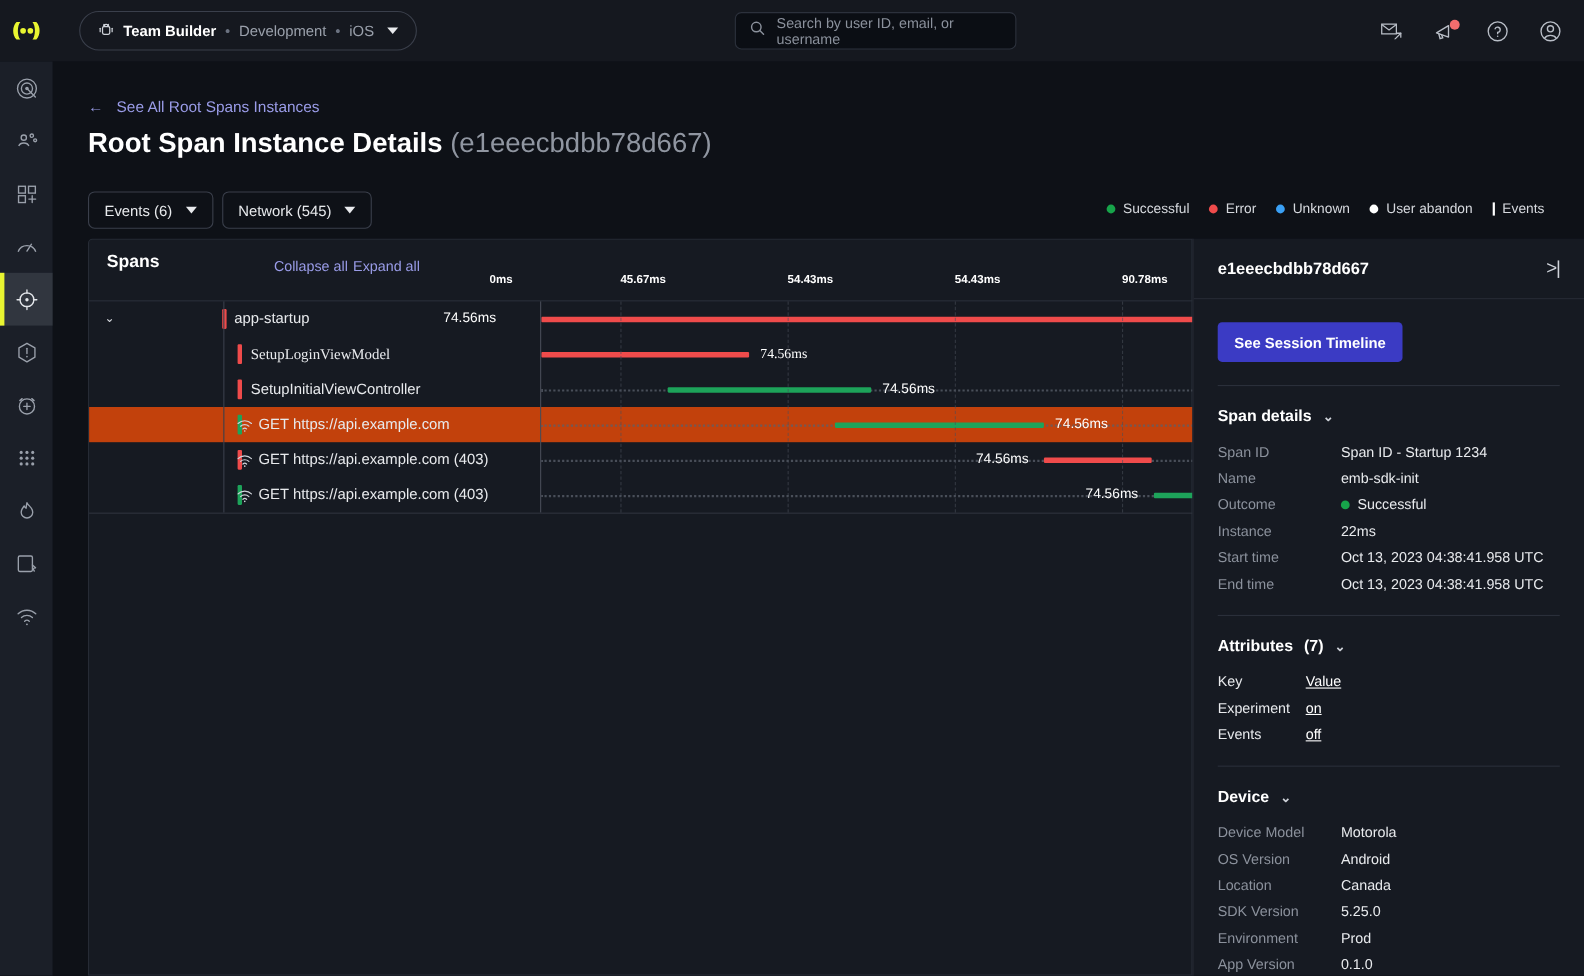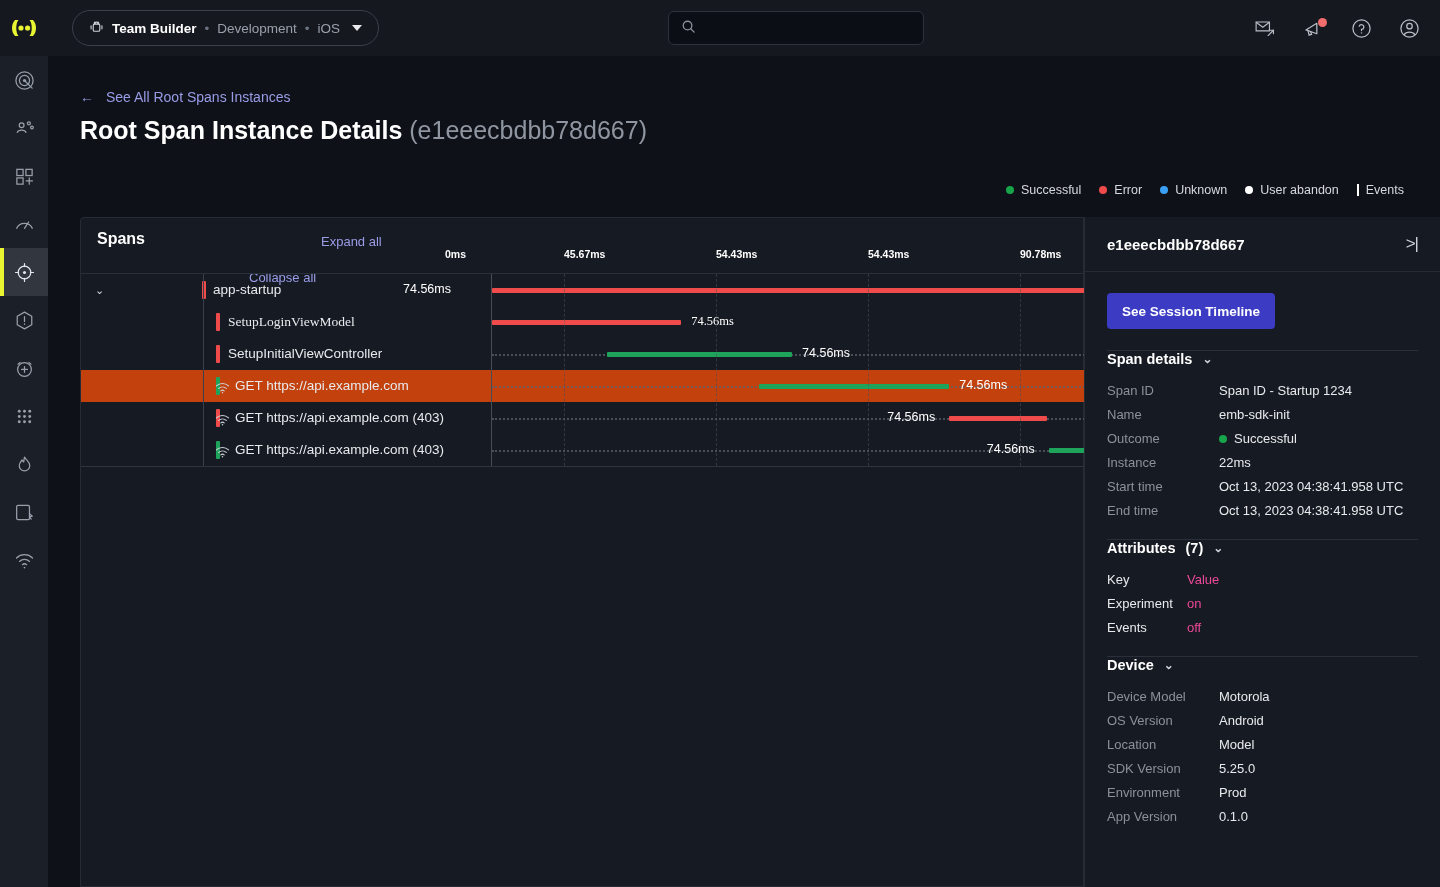--- a/index.html
+++ b/index.html
@@ -94,21 +94,21 @@
   .lgbar { width: 2px; height: 12px; background: #ffffff; }
 
   
   .spans-panel {
     position: absolute; left: 32px; top: 161px; width: 1004px; height: 670px;
     background: #161a22; border: 1px solid #262b35; border-top-left-radius: 4px;
   }
   .spans-head { position: relative; height: 56px; }
   .spans-title { position: absolute; left: 16px; top: 12px; font-size: 16px; font-weight: 700; color: #ffffff; }
   .lnk { position: absolute; top: 16px; font-size: 13px; color: #9a9ce8; cursor: pointer; }
-  .lnk.collapse { left: 168px; margin-top: 36px; }
+  .lnk.collapse { left: 168px; }
   .lnk.expand { left: 240px; }
 
   .ticks { position: absolute; left: 0; top: 30px; width: 1004px; height: 26px; }
   .tick { position: absolute; top: 0; font-size: 10.5px; font-weight: 700; color: #ffffff; }
 
   .spans-head-rule {
     position: absolute; left: 0; top: 55px; width: 1004px; height: 1px; background: #2a2f3a;
   }
 
   .rows { position: absolute; left: 0; top: 56px; width: 1004px; height: 192px; }
@@ -151,30 +151,31 @@
   .det-body { padding: 0 22px; }
   .primary-btn {
     margin-top: 21px; height: 36px; width: 168px;
     background: #3b3bc4; color: #ffffff; border: none; border-radius: 4px;
     font-size: 13.5px; font-weight: 700; font-family: inherit; cursor: pointer;
   }
   .hr { height: 1px; background: #2a2f3a; margin: 21px 0 0 0; }
   .sec-title {
     display: flex; align-items: center; gap: 10px;
     font-size: 14.5px; font-weight: 700; color: #ffffff;
+    margin-top: 20px;
   }
   .sec-count { font-weight: 700; color: #ffffff; }
   .chev-d { color: #cfd3da; font-size: 12px; }
   .kv { display: flex; margin-top: 9px; font-size: 13px; }
   .kv .k { width: 112px; color: #8b919c; flex: none; }
   .kv .v { color: #e8eaed; display: flex; align-items: center; gap: 7px; }
   .kv.hdr .k { color: #8b919c; }
   .kv.hdr .v { color: #8b919c; }
   .kv.attr .k { color: #e8eaed; width: 80px; }
-  .kv.attr .v { color: #ec4899; }
+  .kv.attr .v { color: #ffffff; text-decoration: underline; }
   .dot-green { width: 8px; height: 8px; border-radius: 50%; background: #17a44a; display: inline-block; }
   .sec-gap { margin-top: 16px; }
 </style>
 </head>
 <body>
 
 <div id="app">
 
   <div class="topbar">
     <div class="logo">
@@ -204,20 +205,21 @@
       <span class="caret" style="margin-left:4px"></span>
     </div>
 
     <div class="searchbox">
       <span>
         <svg width="15" height="15" viewBox="0 0 16 16" fill="none" stroke="#8b919c" stroke-width="1.4">
           <circle cx="7" cy="7" r="4.6"></circle>
             <line x1="10.4" y1="10.4" x2="14" y2="14" stroke-linecap="round"></line>
         </svg>
       </span>
+      <span class="ph">Search by user ID, email, or username</span>
     </div>
 
     <div class="topicons">
       <div class="topicon">
         <svg width="20" height="16" viewBox="0 0 22 18" fill="none" stroke="#b9bec7" stroke-width="1.3">
           <path d="M1 2.2h15v10H1z"></path>
             <path d="M1 2.6l7.5 5.6L16 2.6"></path>
           <path d="M14.5 17.5 L20.5 11.5" stroke-linecap="round"></path>
           <path d="M20.5 11.5 h-4 M20.5 11.5 v4" stroke-linecap="round"></path>
         </svg>
@@ -339,20 +341,30 @@
     <div class="backlink">
       <span>←</span>
       <span>See All Root Spans Instances</span>
     </div>
 
     <div class="page-title">
       <span>Root Span Instance Details</span>
       <span class="pid">(e1eeecbdbb78d667)</span>
     </div>
 
+    <div class="filters">
+      <button class="fbtn">
+        <span>Events (6)</span>
+        <span class="caret"></span>
+      </button>
+      <button class="fbtn">
+        <span>Network (545)</span>
+        <span class="caret"></span>
+      </button>
+    </div>
 
     <div class="legend" id="legend">
         <div class="lg">
           <span class="lgdot" style="background: rgb(23, 164, 74);"></span>
           <span>Successful</span>
         </div>
         <div class="lg">
           <span class="lgdot" style="background: rgb(239, 75, 75);"></span>
           <span>Error</span>
         </div>
@@ -561,21 +573,21 @@
             </div>
             <div class="kv">
               <div class="k">OS Version</div>
               <div class="v">
                 <span>Android</span>
               </div>
             </div>
             <div class="kv">
               <div class="k">Location</div>
               <div class="v">
-                <span>Model</span>
+                <span>Canada</span>
               </div>
             </div>
             <div class="kv">
               <div class="k">SDK Version</div>
               <div class="v">
                 <span>5.25.0</span>
               </div>
             </div>
             <div class="kv">
               <div class="k">Environment</div>

